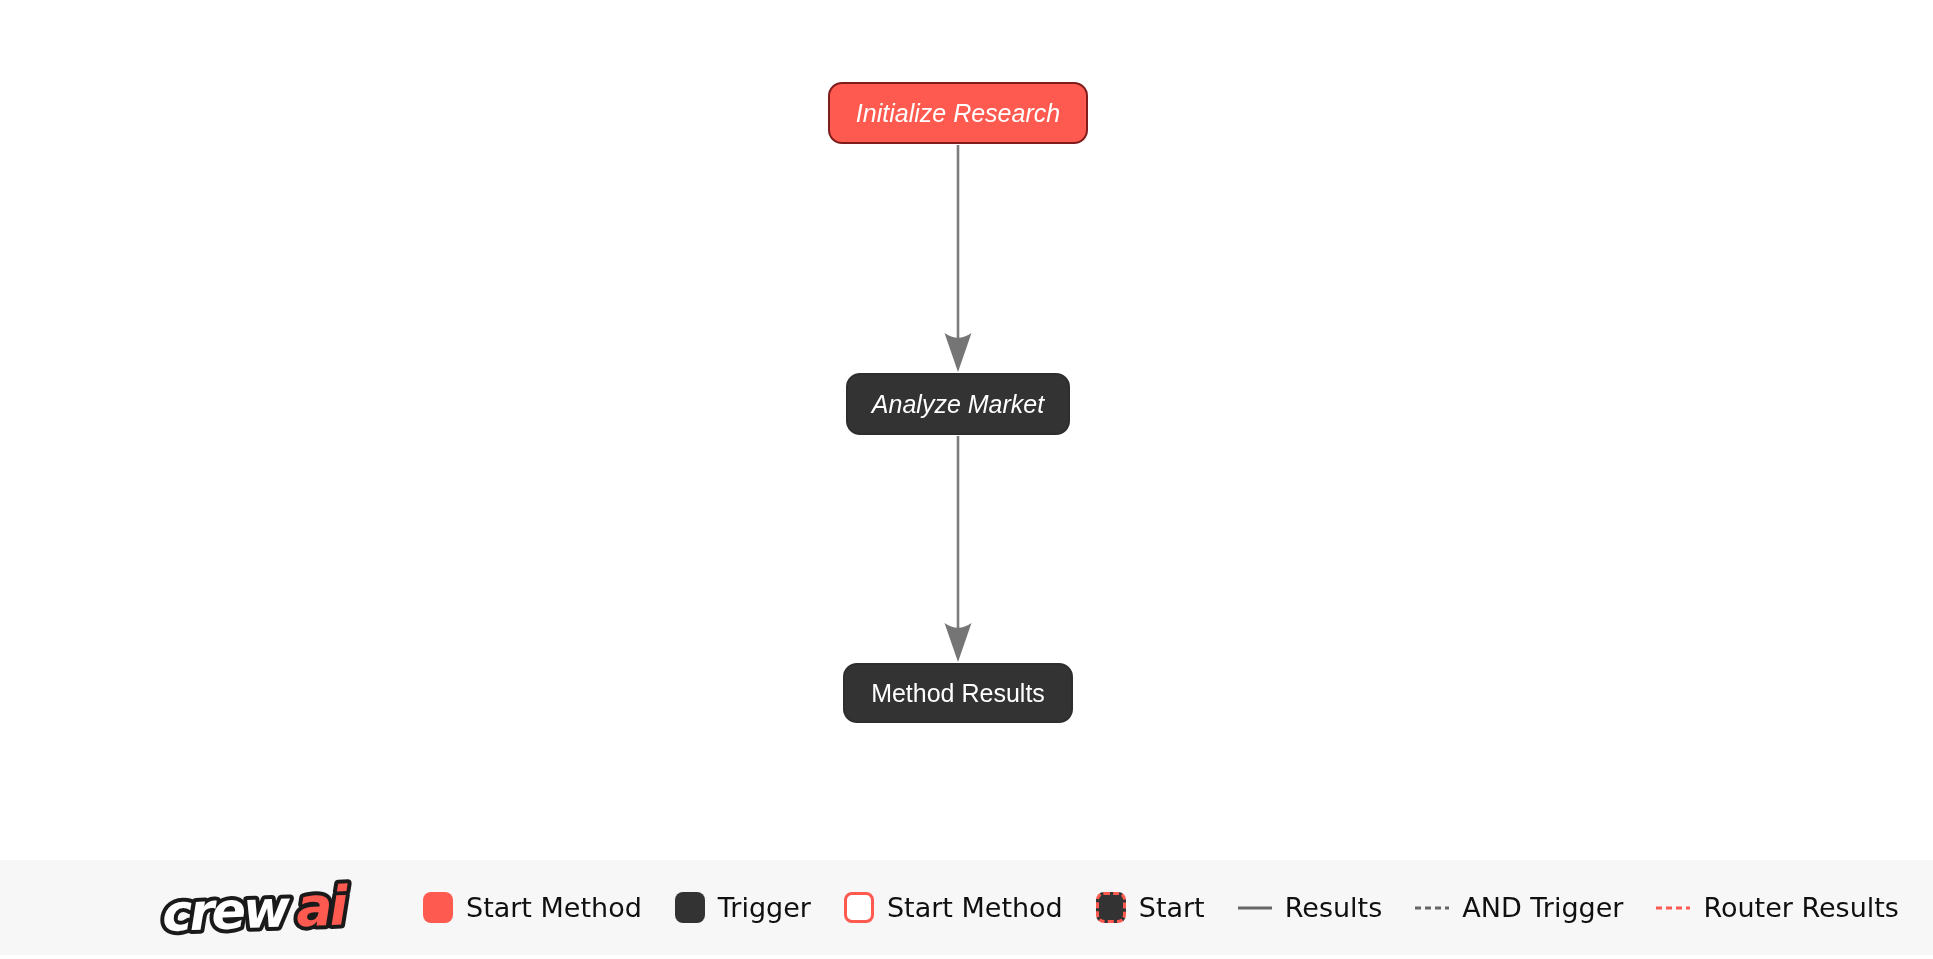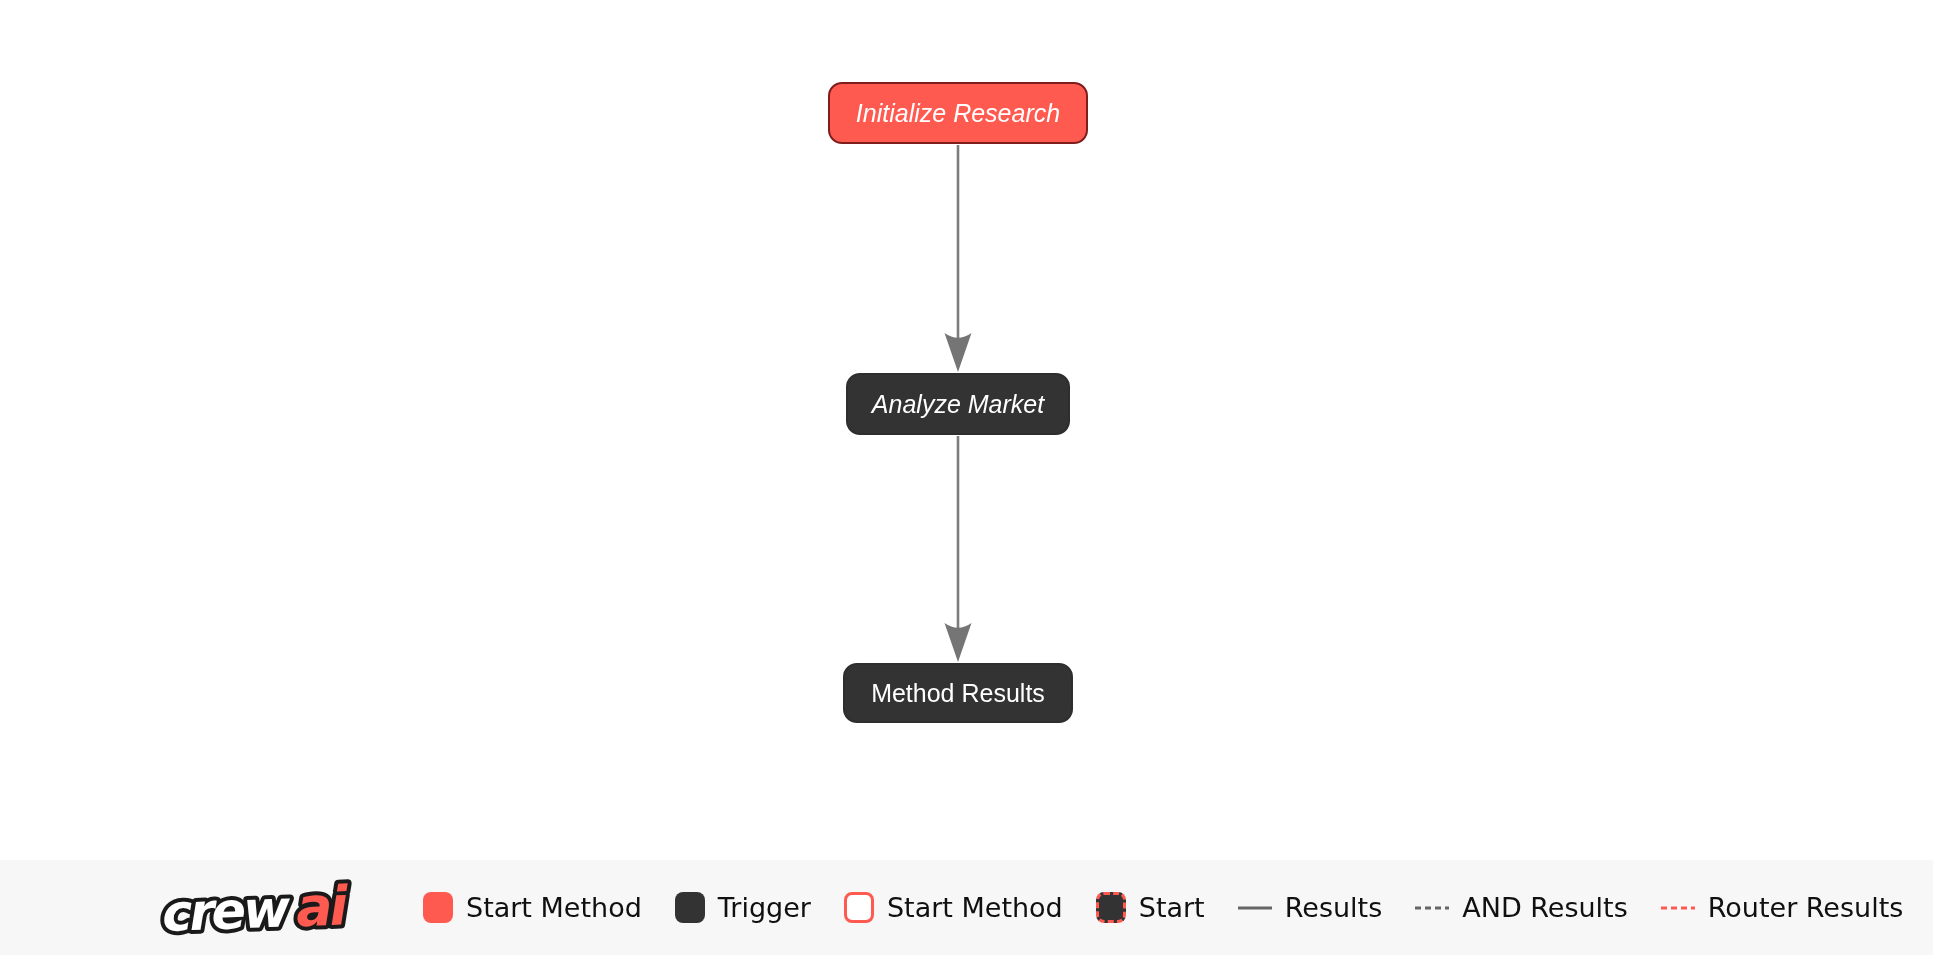--- a/index.html
+++ b/index.html
@@ -164,21 +164,21 @@
     <svg class="sw-line-svg" viewBox="0 0 34 8">
       <line x1="0" y1="4" x2="34" y2="4" stroke="#666666" stroke-width="3.2"></line>
     </svg>
     <span class="legend-label">Results</span>
   </div>
 
   <div class="legend-item">
     <svg class="sw-line-svg" viewBox="0 0 34 8">
       <line x1="0" y1="4" x2="34" y2="4" stroke="#666666" stroke-width="3.2" stroke-dasharray="6 4"></line>
     </svg>
-    <span class="legend-label">AND Results</span>
+    <span class="legend-label">AND Trigger</span>
   </div>
 
   <div class="legend-item">
     <svg class="sw-line-svg" viewBox="0 0 34 8">
       <line x1="0" y1="4" x2="34" y2="4" stroke="#FF5A50" stroke-width="3.2" stroke-dasharray="6 4"></line>
     </svg>
     <span class="legend-label">Router Results</span>
   </div>
 
 </footer>

